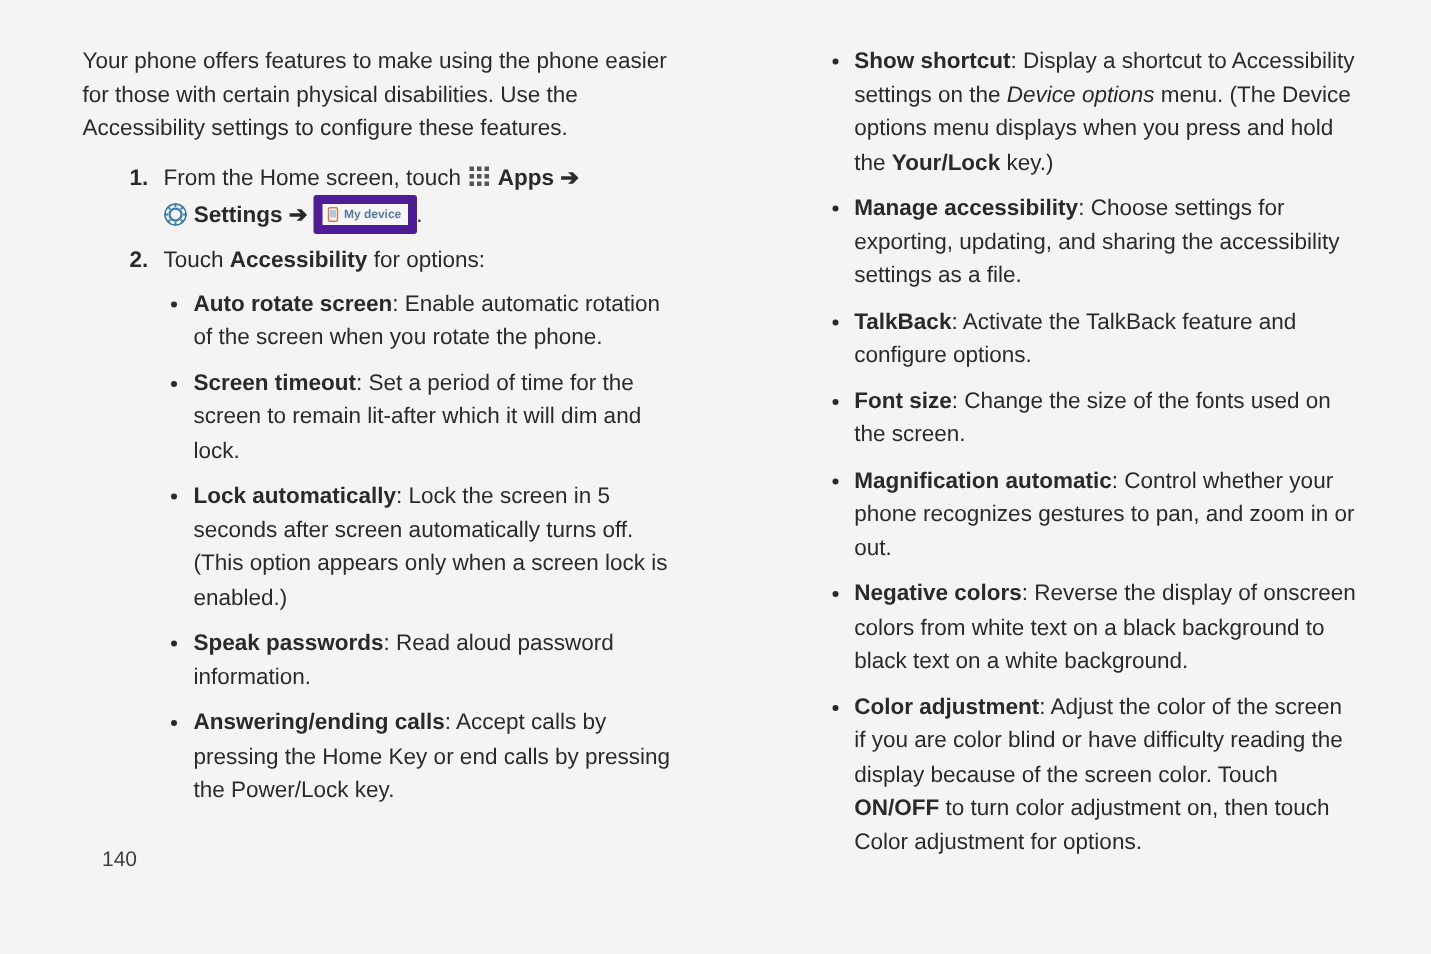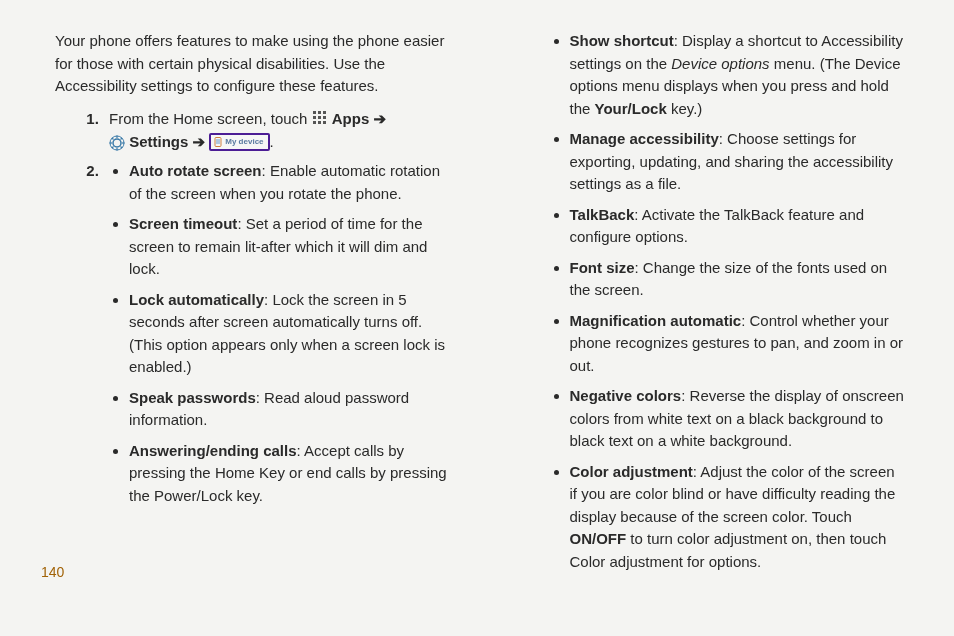--- a/index.html
+++ b/index.html
@@ -83,39 +83,39 @@
   }
   .icon-apps rect { fill: #555; }
   .icon-settings {
     width: 16px; height: 16px;
     position: relative;
     top: 3px;
   }
   .icon-mydevice {
     display: inline-flex;
     align-items: center;
-    border: 2px solid #4c1d95;
+    border: 6px solid #4c1d95;
     border-radius: 2px;
     padding: 1px 4px 1px 2px;
     font-size: 8px;
     color: #5a7aa0;
     font-weight: bold;
     background: #f6f6f6;
     vertical-align: middle;
     position: relative;
     top: -1px;
   }
   .icon-mydevice svg { width:10px; height:10px; margin-right:2px;}
   .arrow { font-weight: bold; }
   .pagenum {
     position: absolute;
     bottom: 10px;
-    left: 41px;
+    left: 68px;
     font-size: 14px;
-    color: #a16207;
+    color: #404040;
   }
 </style>
 </head>
 <body>
 
 <div class="page">
 
   <div class="col">
     <p class="intro">Your phone offers features to make using the phone easier for those with certain physical disabilities. Use the Accessibility settings to configure these features.</p>
 
@@ -159,20 +159,23 @@
           <span class="icon-mydevice">
             <svg viewBox="0 0 10 10">
                 <rect x="2" y="0.5" width="6" height="9" rx="1" fill="none" stroke="#d08040" stroke-width="1"></rect>
                 <rect x="3" y="2" width="4" height="5" fill="#b0c8e0"></rect>
               </svg>
             <span>My device</span>
           </span><span>.</span>
         </span>
       </li>
       <li>
+        <span class="step-body">
+          <span>Touch </span><span class="bold">Accessibility</span><span> for options:</span>
+        </span>
         <ul class="bullets">
           <li><span class="bold">Auto rotate screen</span><span>: Enable automatic rotation of the screen when you rotate the phone.</span></li>
           <li><span class="bold">Screen timeout</span><span>: Set a period of time for the screen to remain lit-after which it will dim and lock.</span></li>
           <li><span class="bold">Lock automatically</span><span>: Lock the screen in 5 seconds after screen automatically turns off. (This option appears only when a screen lock is enabled.)</span></li>
           <li><span class="bold">Speak passwords</span><span>: Read aloud password information.</span></li>
           <li><span class="bold">Answering/ending calls</span><span>: Accept calls by pressing the Home Key or end calls by pressing the Power/Lock key.</span></li>
         </ul>
       </li>
     </ol>
   </div>

